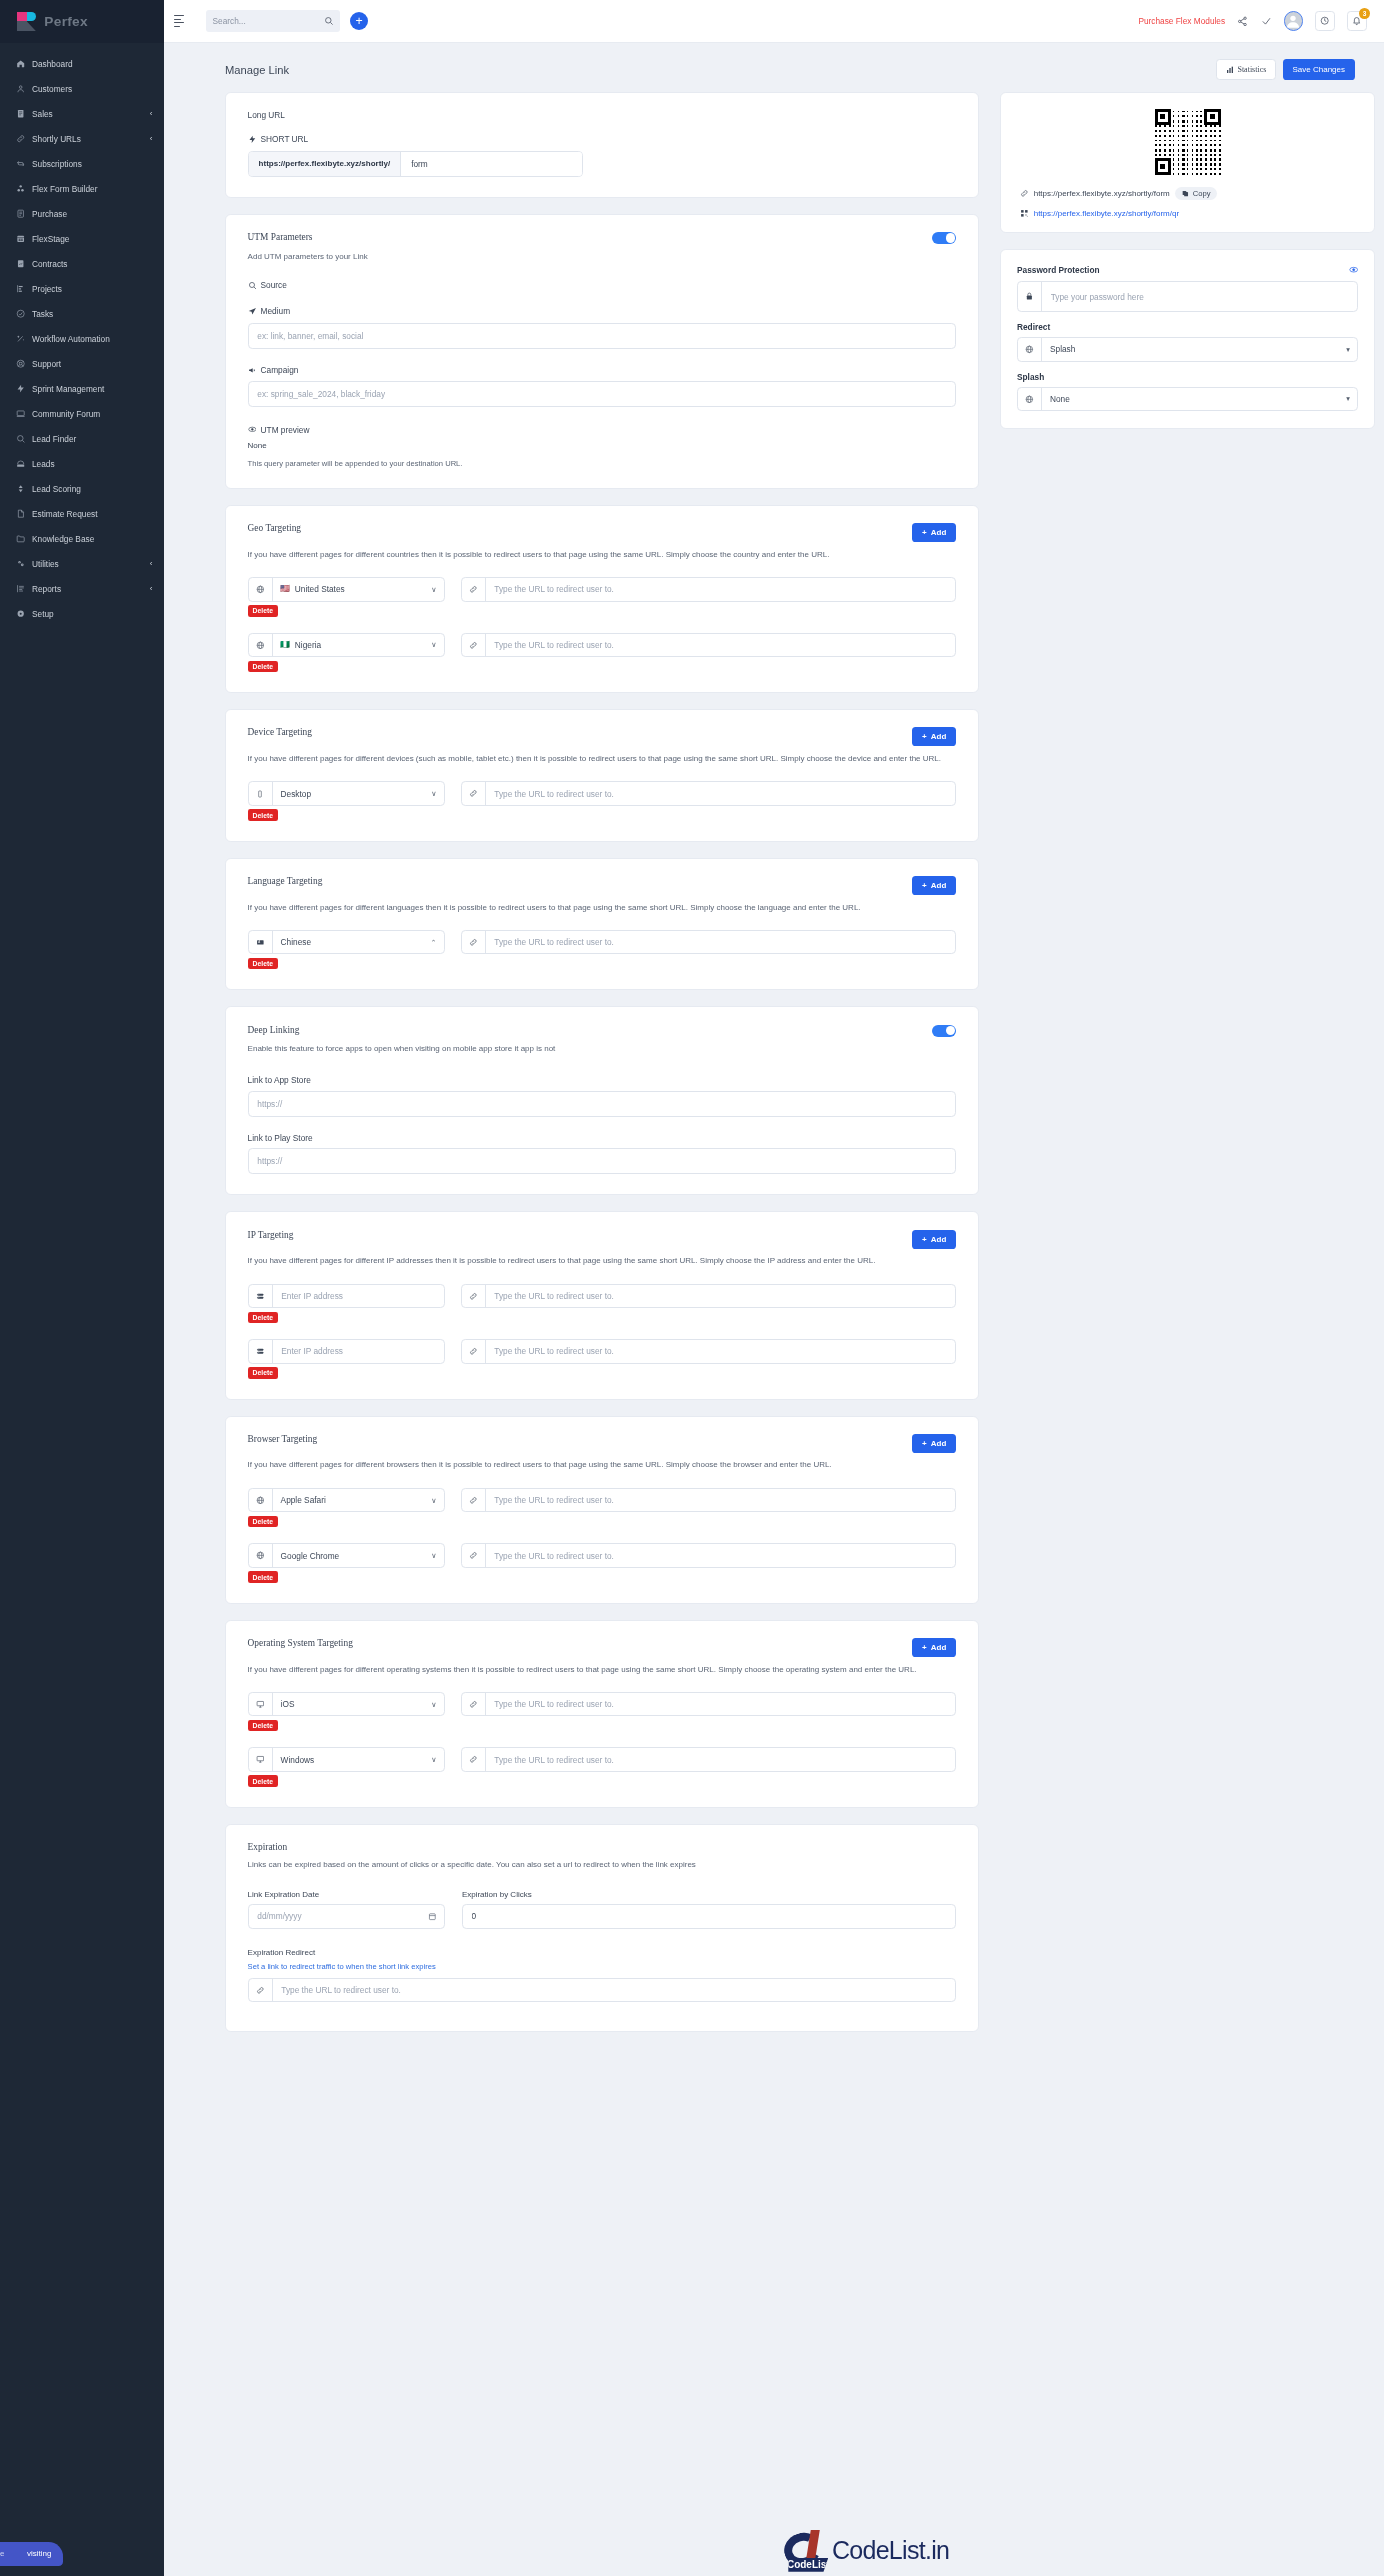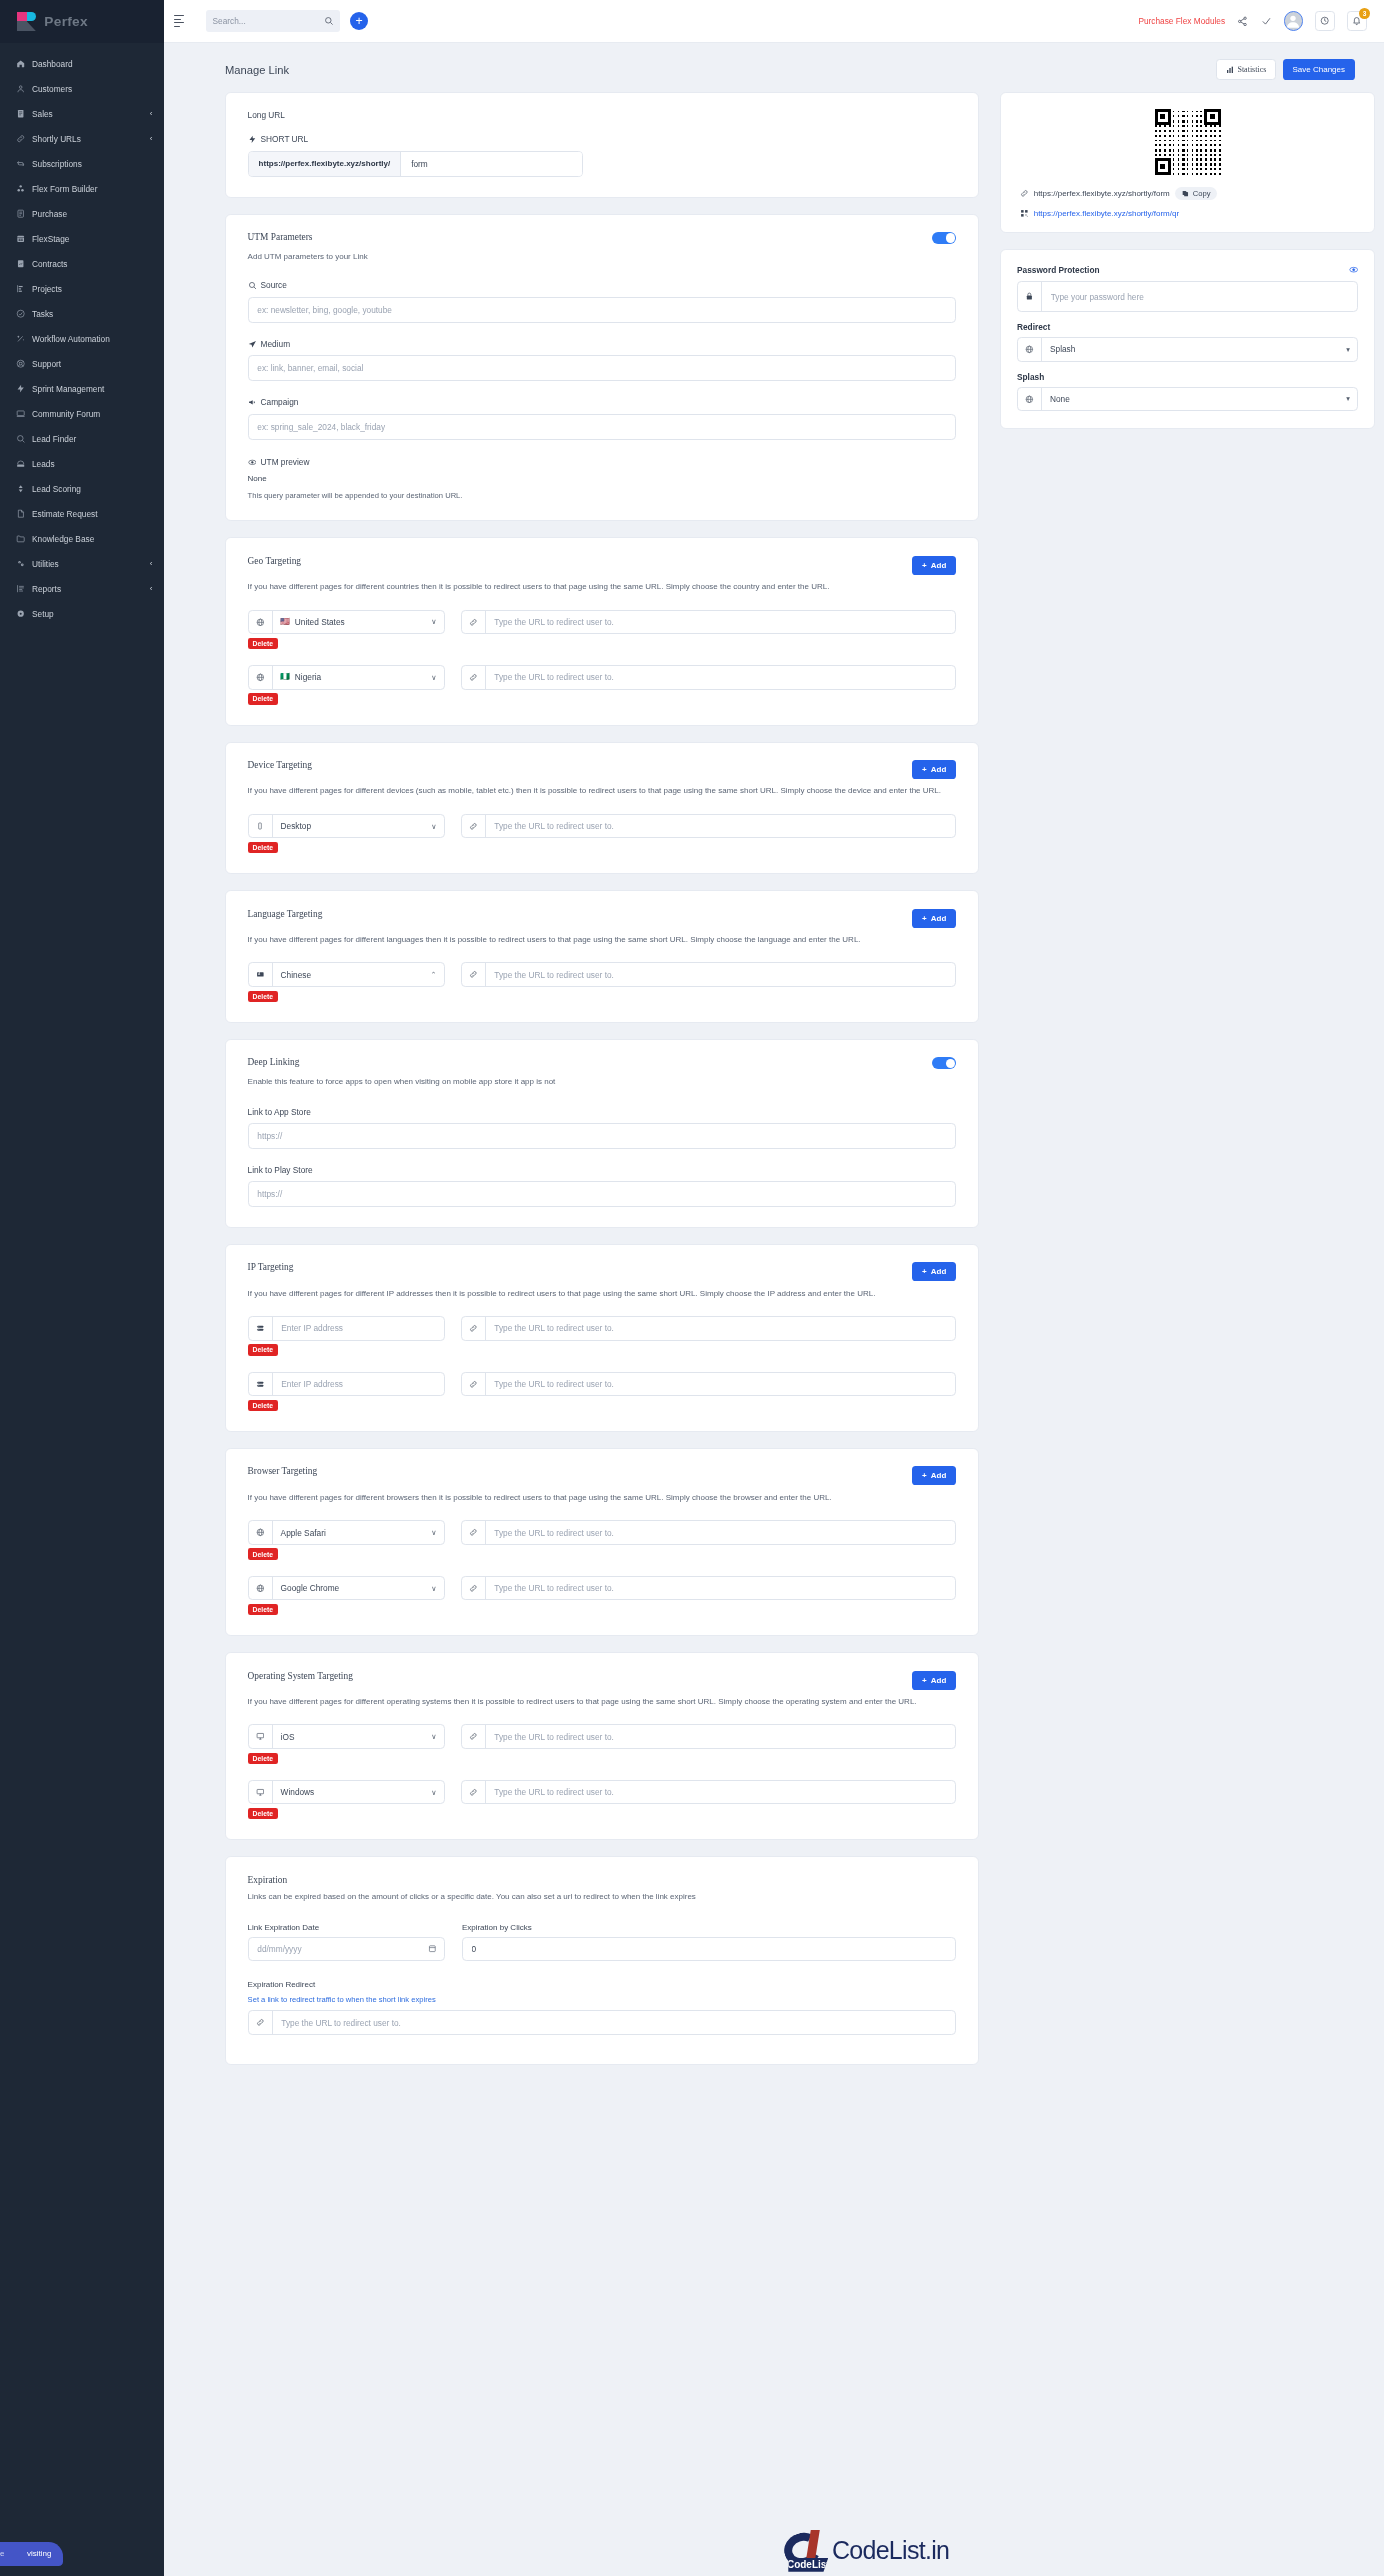--- a/index.html
+++ b/index.html
@@ -566,21 +566,20 @@
           </div>
           <div class="sec-sub">Add UTM parameters to your Link</div>
 
           <div class="flabel-ic" style="margin-top:17.3px">
             <svg viewBox="0 0 24 24" fill="none" stroke="currentColor" stroke-width="2">
                 <circle cx="11" cy="11" r="7"></circle>
                 <line x1="16.5" y1="16.5" x2="22" y2="22"></line>
               </svg>
             <span>Source</span>
           </div>
-          <input class="inp" type="text" placeholder="ex: newsletter, bing, google, youtube" style="">
 
           <div class="flabel-ic" style="margin-top:16px">
             <svg viewBox="0 0 24 24" fill="currentColor">
                 <polygon points="22,3 2,11 10,13 12,21"></polygon>
               </svg>
             <span>Medium</span>
           </div>
           <input class="inp" type="text" placeholder="ex: link, banner, email, social" style="">
 
           <div class="flabel-ic" style="margin-top:16px">

